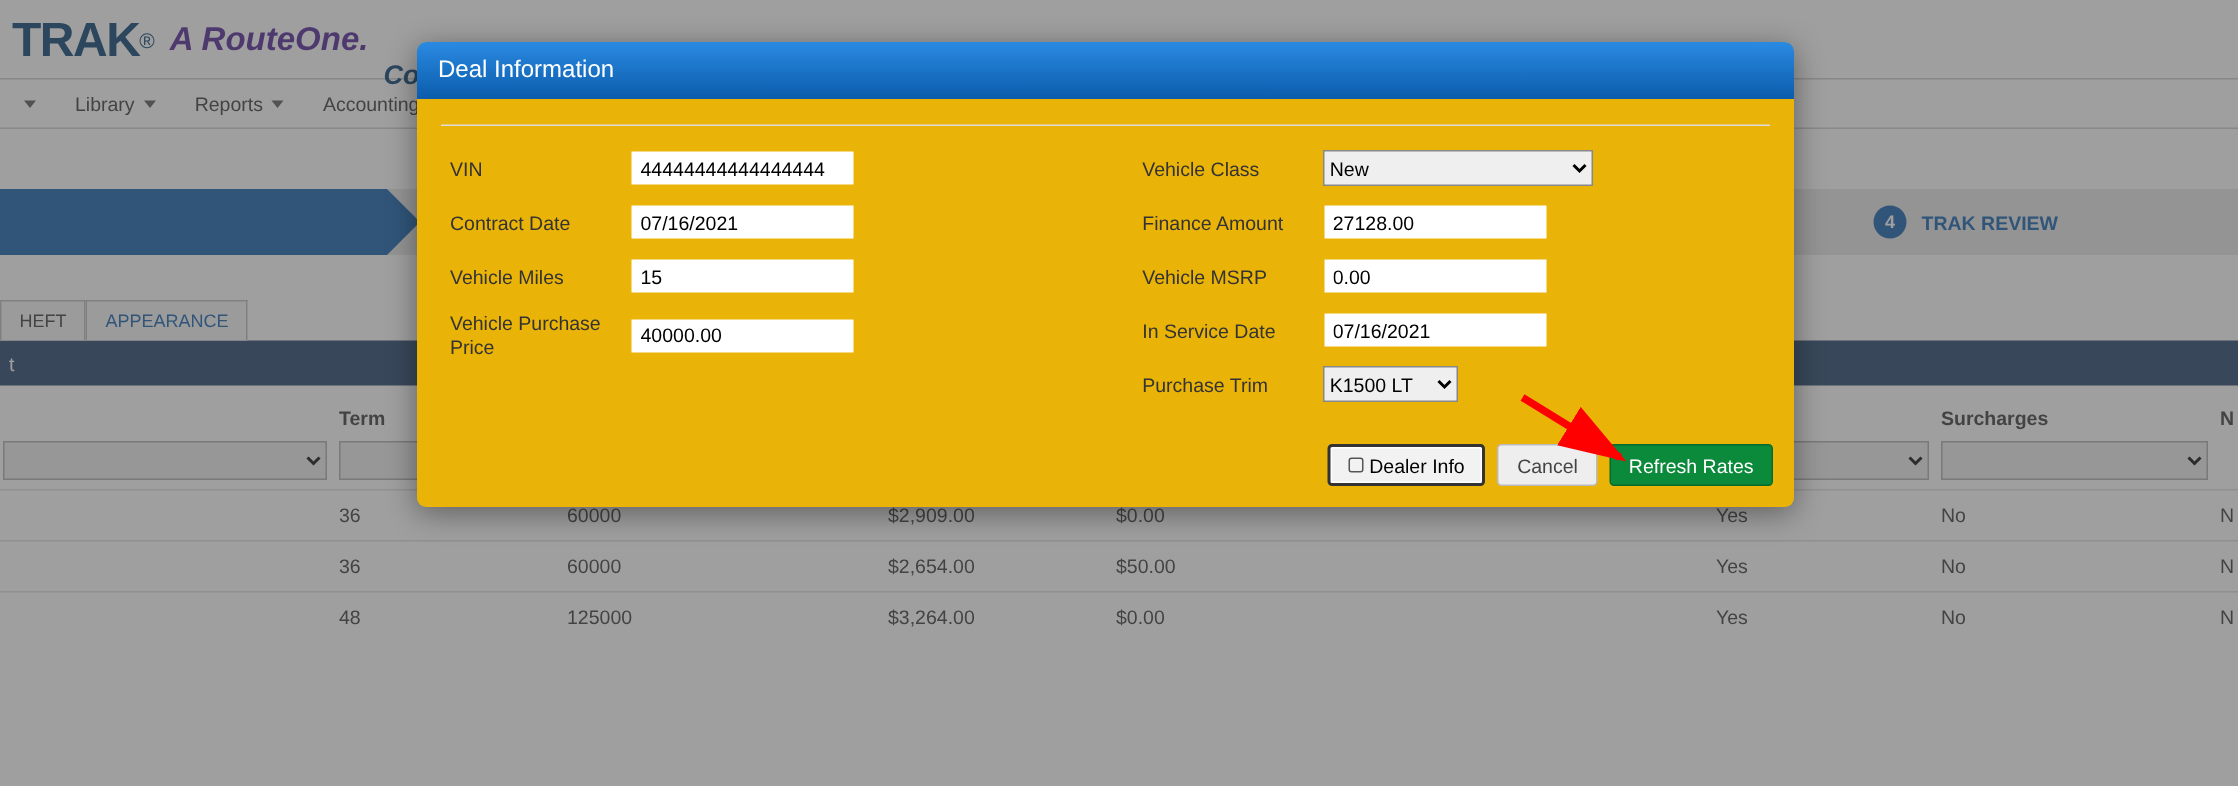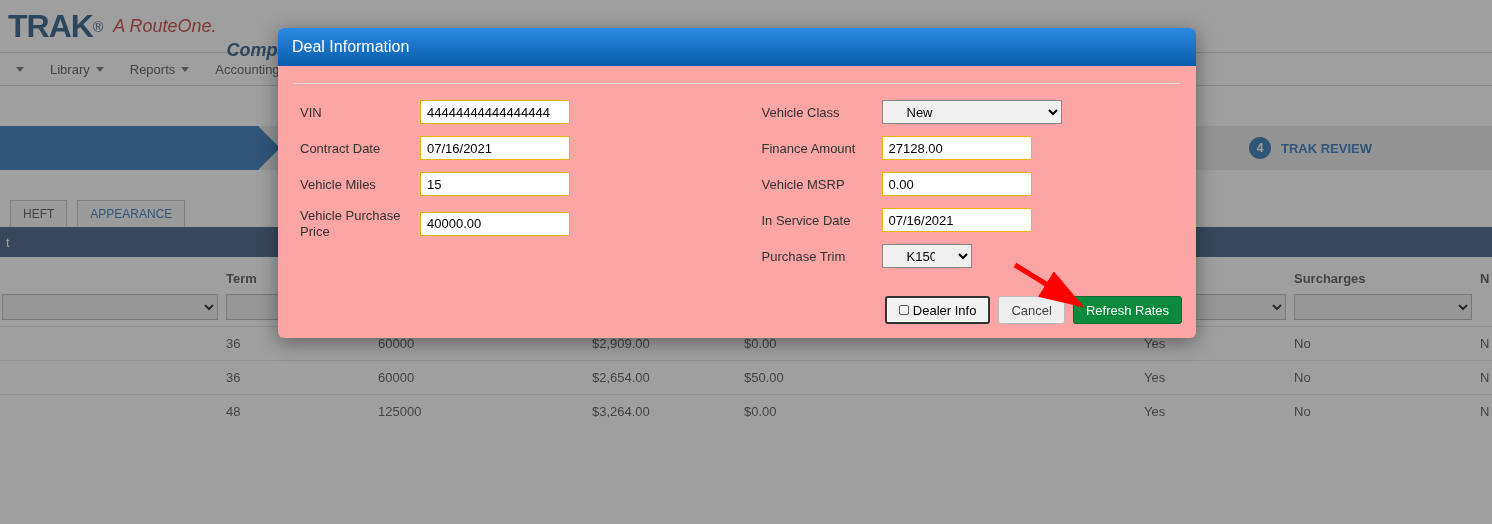--- a/index.html
+++ b/index.html
@@ -27,21 +27,21 @@
     gap: 10px;
   }
   .brand-trak {
     font-size: 32px;
     font-weight: 800;
     color: #003a70;
     letter-spacing: -1px;
     font-family: Arial, sans-serif;
   }
   .brand-sup { color:#003a70; font-size:14px; vertical-align: super; }
-  .brand-sub { color:#b91c1c; font-style: italic; font-size: 18px; font-weight:400;}
+  .brand-sub { color:#4c1d95; font-style: italic; font-size: 22px; font-weight:700;}
   .brand-comp { color:#003a70; font-style: italic; font-size: 18px; font-weight:600;margin-top:48px;}
   .menubar {
     height: 34px;
     border-top: 1px solid #ccc;
     border-bottom: 1px solid #ccc;
     display: flex;
     align-items: center;
     gap: 26px;
     padding: 0 14px;
     font-size: 13px;
@@ -98,21 +98,20 @@
     display:flex; gap:0;
   }
   .tab {
     border:1px solid #bbb;
     border-bottom: none;
     padding: 6px 12px;
     background: #f7f7f7;
     font-size: 12px;
     color: #0b5cab;
     cursor:pointer;
-    margin-left:10px;
   }
   .tab.inactive { color:#333; }
   .dark-bar {
     height: 30px;
     background: #1c3f66;
     color:#fff;
     display:flex;align-items:center;
     padding-left: 6px;
   }
   .table-area { padding: 0; }
@@ -149,21 +148,21 @@
   .overlay {
     position:absolute;
     inset:0;
     background: rgba(80,80,80,0.55);
   }
   .modal {
     position:absolute;
     left: 278px;
     top: 28px;
     width: 918px;
-    background:#fca5a5;
+    background:#eab308;
     border-radius: 6px;
     overflow:hidden;
     box-shadow: 0 4px 20px rgba(0,0,0,0.4);
   }
   .modal-header {
     background: linear-gradient(#2a8ae2, #0b5cab);
     color:#fff;
     padding: 10px 14px;
     font-size: 16px;
     font-weight: 500;
@@ -194,21 +193,21 @@
     width: 150px;
     height: 24px;
     border:1px solid #eab308;
     padding: 2px 6px;
     font-size: 13px;
   }
   .form-row select {
     height: 24px;
     border:1px solid #888;
     font-size:13px;
-    padding: 1px 20px;
+    padding: 1px 0;
   }
   .form-row select.wide { width: 180px; }
   .form-row select.narrow { width: 90px; }
   .modal-footer {
     display:flex;
     justify-content:flex-end;
     gap: 8px;
     padding: 8px 14px 14px 14px;
     align-items:center;
   }

